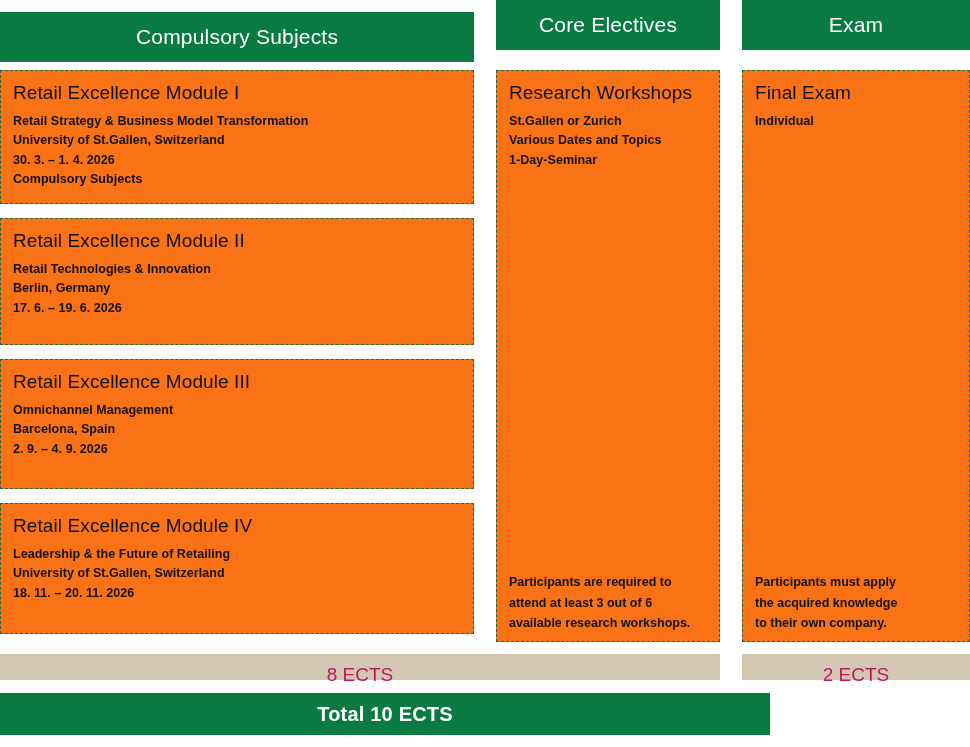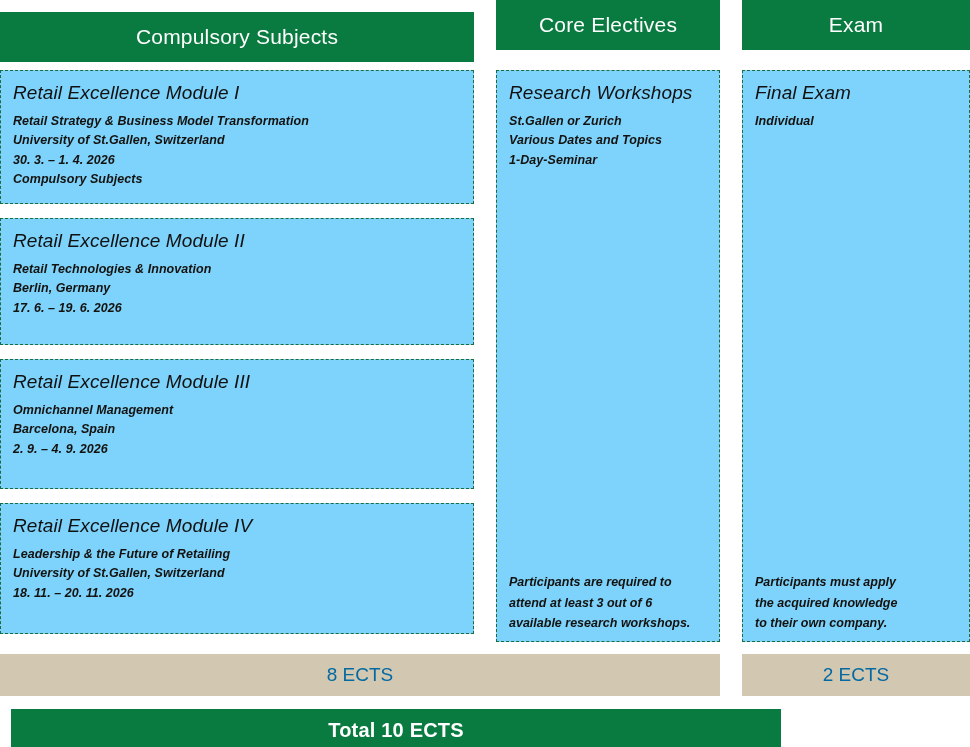--- a/index.html
+++ b/index.html
@@ -50,23 +50,22 @@
 
   
   .col-body {
     margin-top: 8px;
   }
 
   
   .card {
     border: 1.5px dashed #1d6b3c;
     box-sizing: border-box;
-    background: #7dd3fc;
+    background: #f97316;
     padding: 10px 12px 8px 12px;
-    font-style: italic;
   }
   .card + .card { margin-top: 14px; }
 
   .card-title {
     font-size: 19px;
     font-weight: 400;
     line-height: 1.25;
     color: #111111;
     margin: 0 0 7px 0;
     letter-spacing: 0.1px;
@@ -108,46 +107,45 @@
 
   
   .ects-row {
     display: flex;
     gap: 22px;
     margin-top: 12px;
     width: 970px;
   }
   .ects-bar {
     background: #d2c8b2;
-    height: 42px;
+    height: 26px;
     line-height: 42px;
     text-align: center;
     font-size: 19px;
     font-weight: 400;
-    color: #0369a1;
+    color: #be185d;
     box-sizing: border-box;
     white-space: nowrap;
   }
   .ects-left  { width: 720px; flex: 0 0 720px; }
   .ects-right { width: 228px; flex: 0 0 228px; }
 
   .total-bar {
     margin-top: 13px;
     width: 770px;
     background: #0a7b40;
     color: #ffffff;
     height: 42px;
     line-height: 42px;
     text-align: center;
     font-size: 20px;
     font-weight: bold;
     letter-spacing: 0.2px;
     box-sizing: border-box;
     white-space: nowrap;
-    margin-left: 11px;
   }
 </style>
 </head>
 <body>
 
 <div id="diagram">
 
   <div class="columns">
 
     <div class="col-compulsory">

